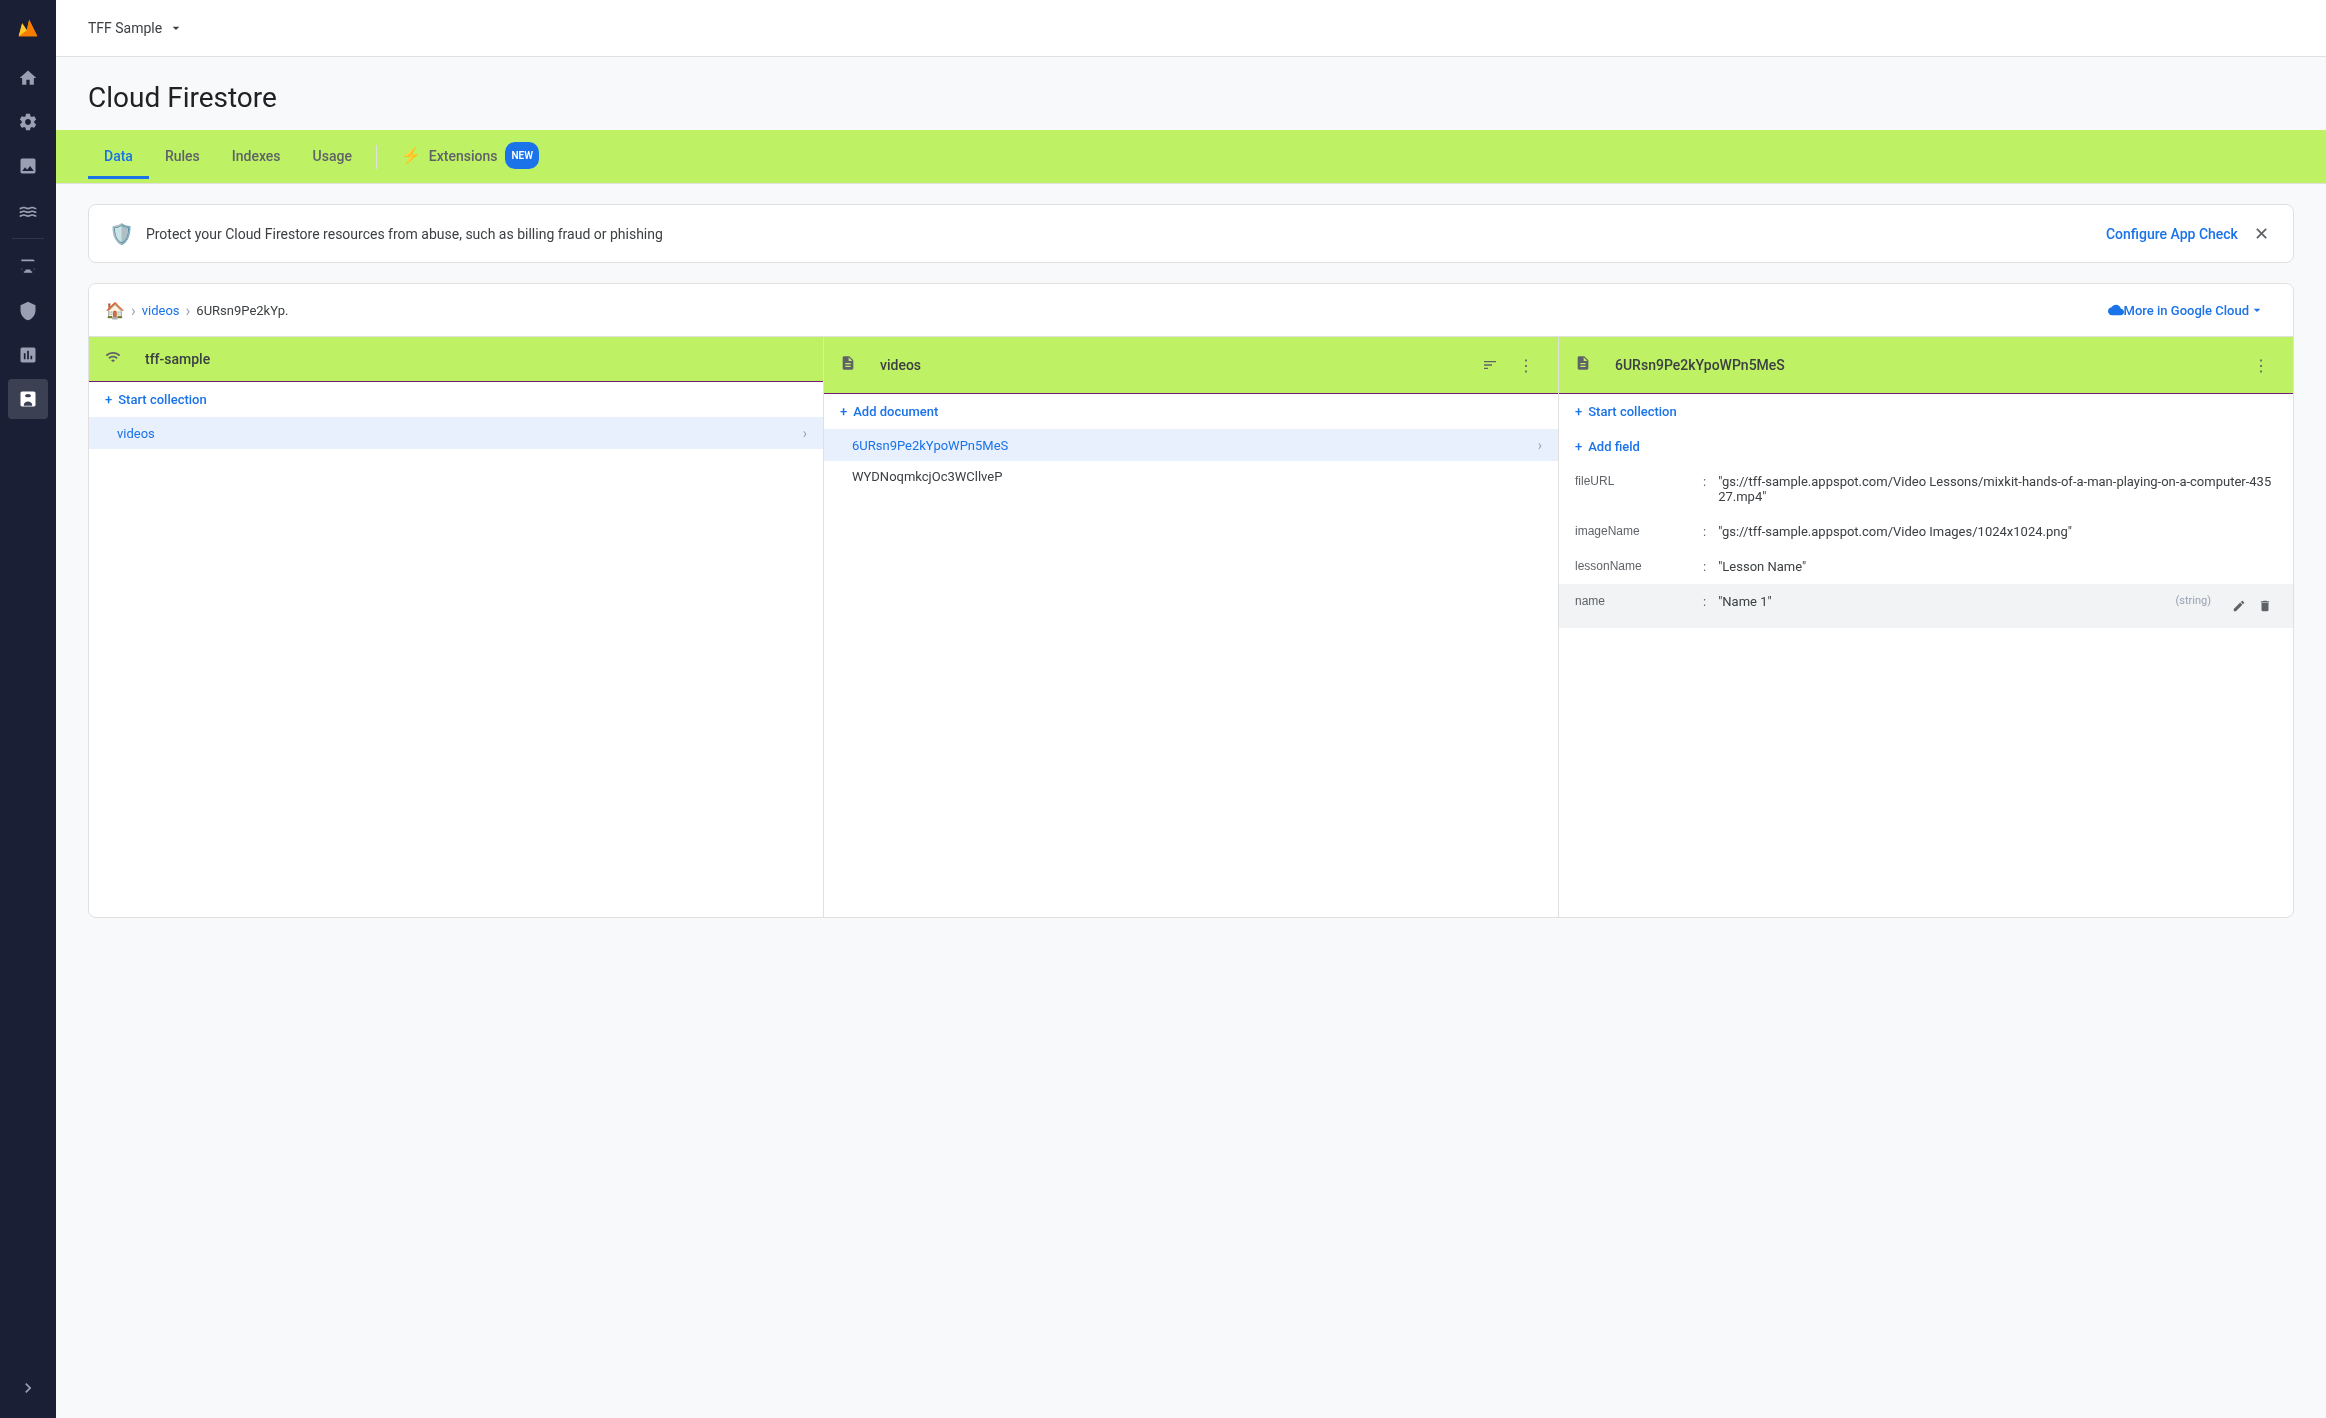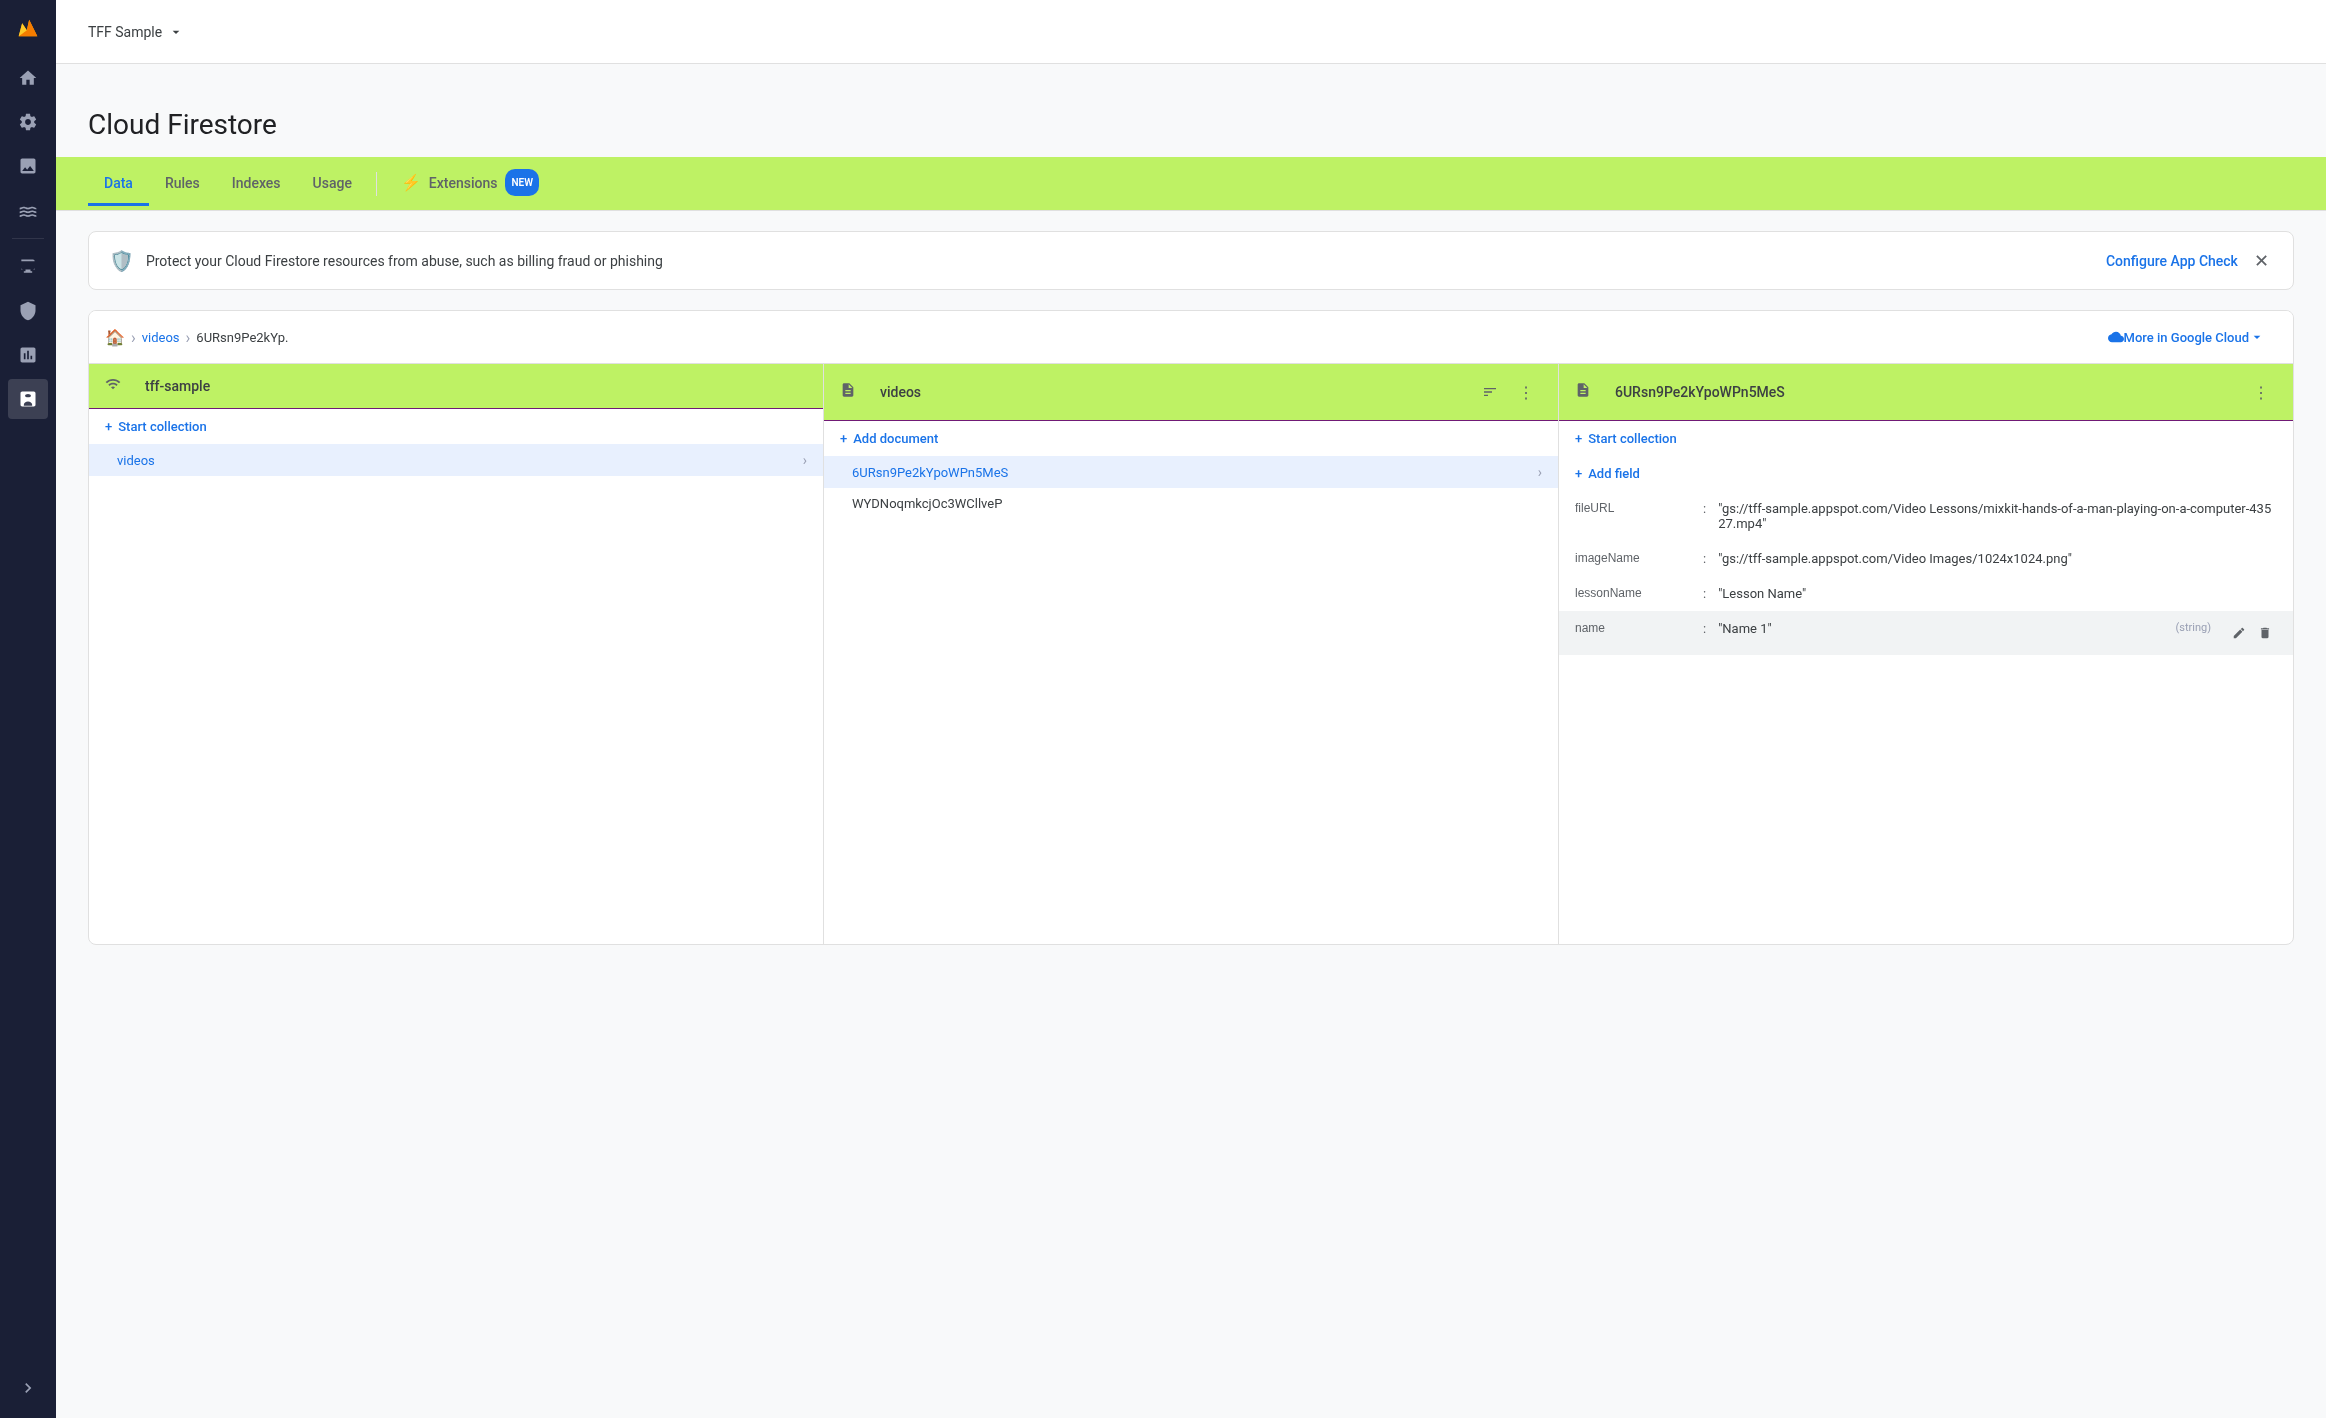--- a/index.html
+++ b/index.html
@@ -45,21 +45,21 @@
     .main-area {
       flex: 1;
       display: flex;
       flex-direction: column;
       overflow: hidden;
       background: #fff;
     }
 
     
     .top-bar {
-      height: 64px;
+      height: 57px;
       background: #fff;
       border-bottom: 1px solid #e0e0e0;
       display: flex;
       align-items: center;
       padding: 0 24px;
       flex-shrink: 0;
     }
     .project-selector {
       display: flex;
       align-items: center;
@@ -77,21 +77,20 @@
       overflow-y: auto;
       padding: 24px 32px;
       background: #f8f9fa;
     }
 
     .page-title {
       font-size: 28px;
       font-weight: 400;
       color: #202124;
       margin-bottom: 16px;
-      margin-top: 20px;
     }
 
     
     .tabs {
       display: flex;
       align-items: center;
       border-bottom: 1px solid #e0e0e0;
       margin-bottom: 20px;
       background: #bef264;
       margin-left: -32px;

